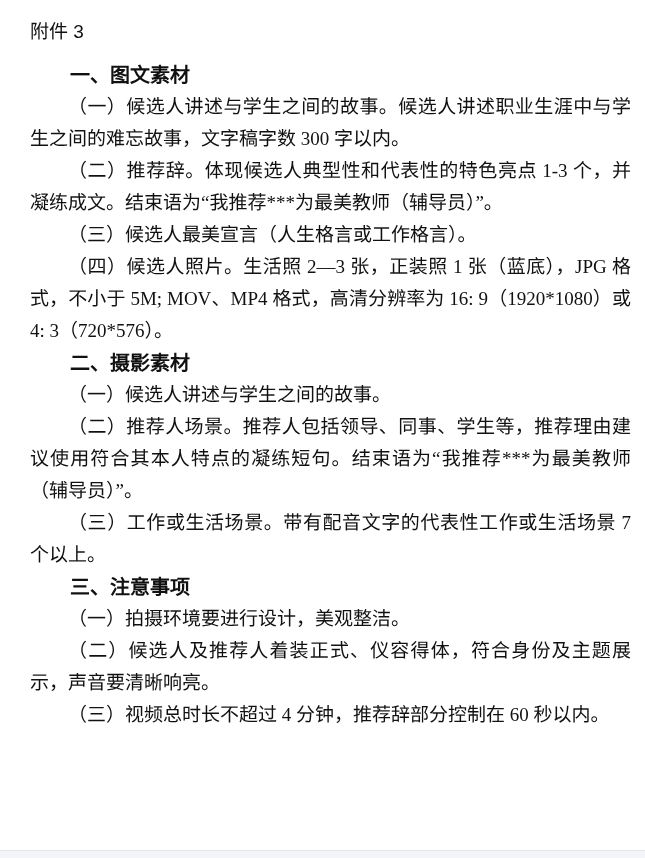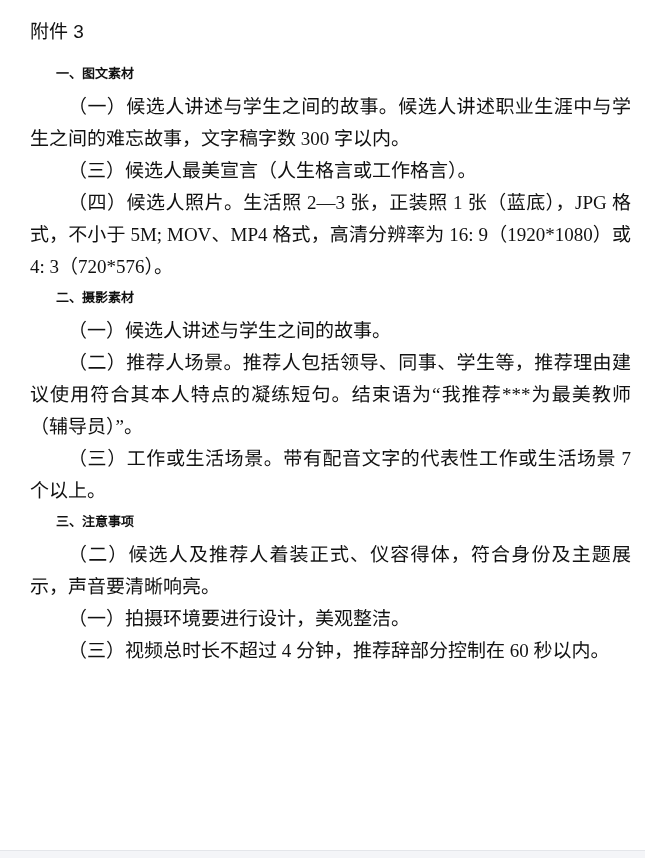--- a/index.html
+++ b/index.html
@@ -35,22 +35,22 @@
     letter-spacing:1px;
   }
   .title .title-line{display:block;}
   .docbody{
     margin-top:15px;
     font-size:19px;line-height:32px;
     text-align:justify;
     text-justify:inter-ideograph;
   }
   .section-heading{
-    font-family:Liberation Mono, monospace;
-    font-size:13px;line-height:32px;
+    font-family:Liberation Serif, serif;
+    font-size:20px;line-height:32px;
     font-weight:bold;
     text-indent:2em;
     margin:0;
   }
   .para{
     margin:0;
     text-indent:2em;
   }
   .footer-strip{
     position:absolute;
@@ -65,30 +65,31 @@
 
 <div class="page">
 
   <div class="attachment">附件 3</div>
 
 
   <div class="docbody">
 
     <h2 class="section-heading">一、图文素材</h2>
     <p class="para">（一）候选人讲述与学生之间的故事。候选人讲述职业生涯中与学生之间的难忘故事，文字稿字数 300 字以内。</p>
+    <p class="para">（二）推荐辞。体现候选人典型性和代表性的特色亮点 1-3 个，并凝练成文。结束语为“我推荐***为最美教师（辅导员）”。</p>
     <p class="para">（三）候选人最美宣言（人生格言或工作格言）。</p>
     <p class="para">（四）候选人照片。生活照 2—3 张，正装照 1 张（蓝底），JPG 格式，不小于 5M; MOV、MP4 格式，高清分辨率为 16: 9（1920*1080）或 4: 3（720*576）。</p>
 
     <h2 class="section-heading">二、摄影素材</h2>
     <p class="para">（一）候选人讲述与学生之间的故事。</p>
     <p class="para">（二）推荐人场景。推荐人包括领导、同事、学生等，推荐理由建议使用符合其本人特点的凝练短句。结束语为“我推荐***为最美教师（辅导员）”。</p>
     <p class="para">（三）工作或生活场景。带有配音文字的代表性工作或生活场景 7 个以上。</p>
 
     <h2 class="section-heading">三、注意事项</h2>
+    <p class="para">（一）拍摄环境要进行设计，美观整洁。</p>
     <p class="para">（二）候选人及推荐人着装正式、仪容得体，符合身份及主题展示，声音要清晰响亮。</p>
-    <p class="para">（一）拍摄环境要进行设计，美观整洁。</p>
     <p class="para">（三）视频总时长不超过 4 分钟，推荐辞部分控制在 60 秒以内。</p>
 
   </div>
 
   <div class="footer-strip"></div>
 
 </div>
 
 </body></html>

